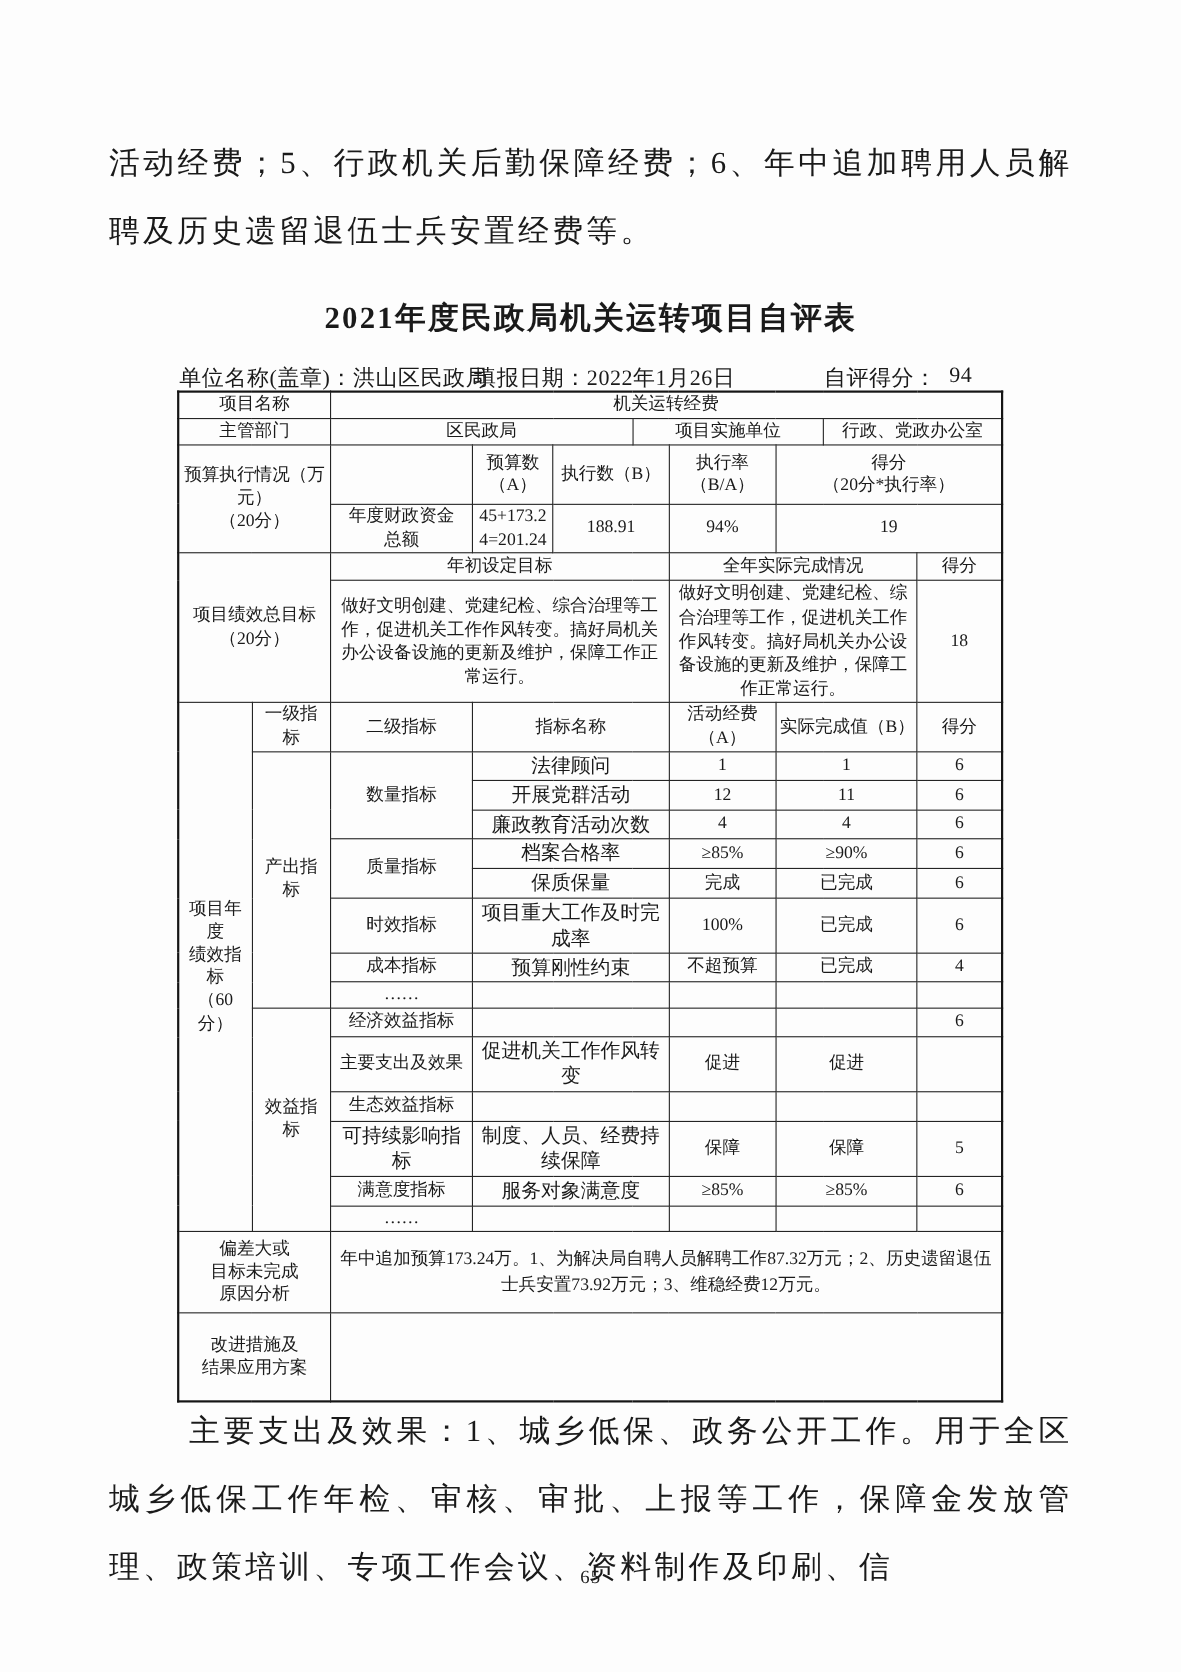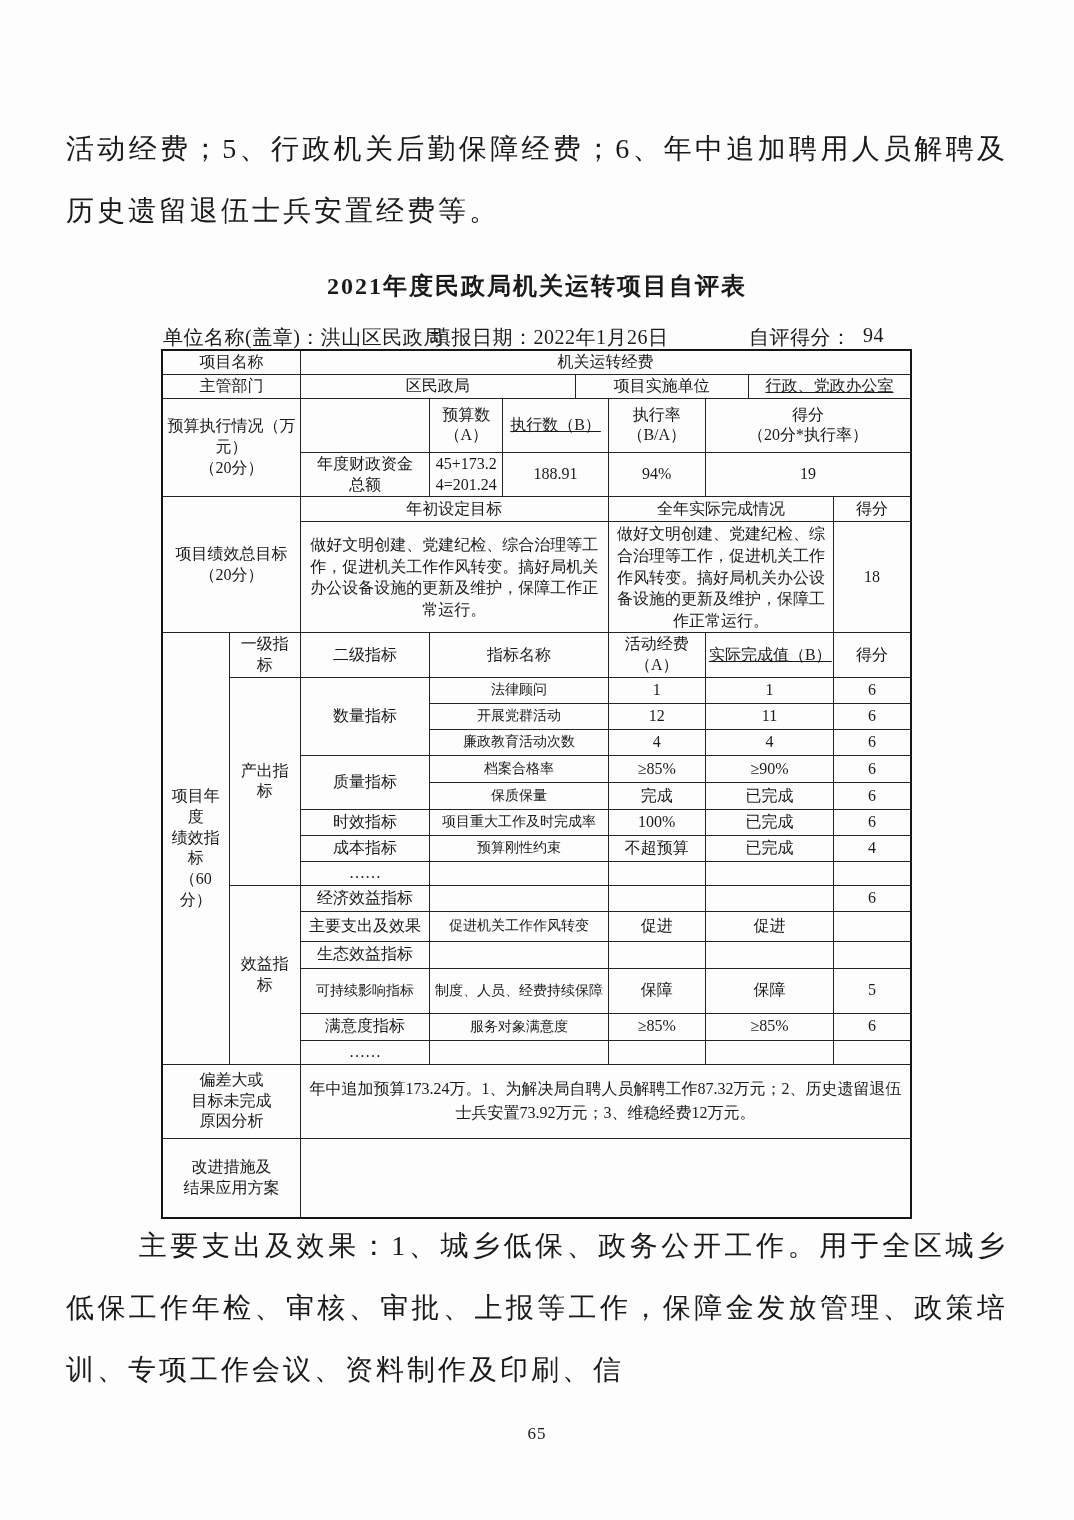--- a/index.html
+++ b/index.html
@@ -1,26 +1,26 @@
 <!DOCTYPE html>
 <html><head>
 <meta charset="utf-8">
 <style>
   html,body{margin:0;padding:0;background:#ffffff;}
   .page{
     width:1074px;height:1520px;background:#fdfdfd;position:relative;overflow:hidden;
     color:#1a1a1a;font-family:"Liberation Serif","DejaVu Serif",serif;
   }
   .body-text{
-    margin:0 66px;font-size:28px;line-height:62px;letter-spacing:3px;
+    margin:0 99px;font-size:28px;line-height:62px;letter-spacing:3px;
     text-align:justify;
   }
   .intro{padding-top:118px;}
   .doc-title{
-    font-size:24px;font-weight:bold;text-align:center;letter-spacing:2px;
+    font-size:28px;font-weight:bold;text-align:center;letter-spacing:2px;
     margin-top:28px;
   }
   .meta-row{
     position:relative;width:751px;margin:20px 0 0 161px;height:27px;
     font-size:20px;letter-spacing:0.5px;
   }
   .meta-row span{position:absolute;top:2px;white-space:nowrap;}
   .meta-unit{left:2px;}
   .meta-date{left:270px;}
   .meta-score-label{left:588px;font-family:Liberation Serif, serif;}
@@ -29,23 +29,23 @@
     margin-left:161px;width:751px;border-collapse:collapse;table-layout:fixed;
     font-size:16px;border:2.5px solid #151515;line-height:1.3;
   }
   table.eval td{
     border:1.6px solid #242424;text-align:center;vertical-align:middle;
     padding:1px 3px;overflow:hidden;
   }
   td.pre{white-space:pre-line;}
   td.left{text-align:left;}
   td.brk{word-break:break-all;padding:1px 2px;}
-  td.nw{white-space:nowrap;padding:1px 0;text-decoration:underline;}
+  td.nw{white-space:nowrap;padding:1px 0;}
   td.goal-cell{padding:2px 6px;line-height:1.35;}
-  td.name-cell{font-size:14px;}
+  td.name-cell{font-size:18px;}
   td.dev-text{text-align:left;padding:3px 8px;line-height:1.5;}
   .tail{margin-top:20px;}
   .page-num{
     position:absolute;left:0;right:0;bottom:76px;text-align:center;
     font-size:17px;letter-spacing:1px;
   }
 </style>
 </head>
 <body>
 

